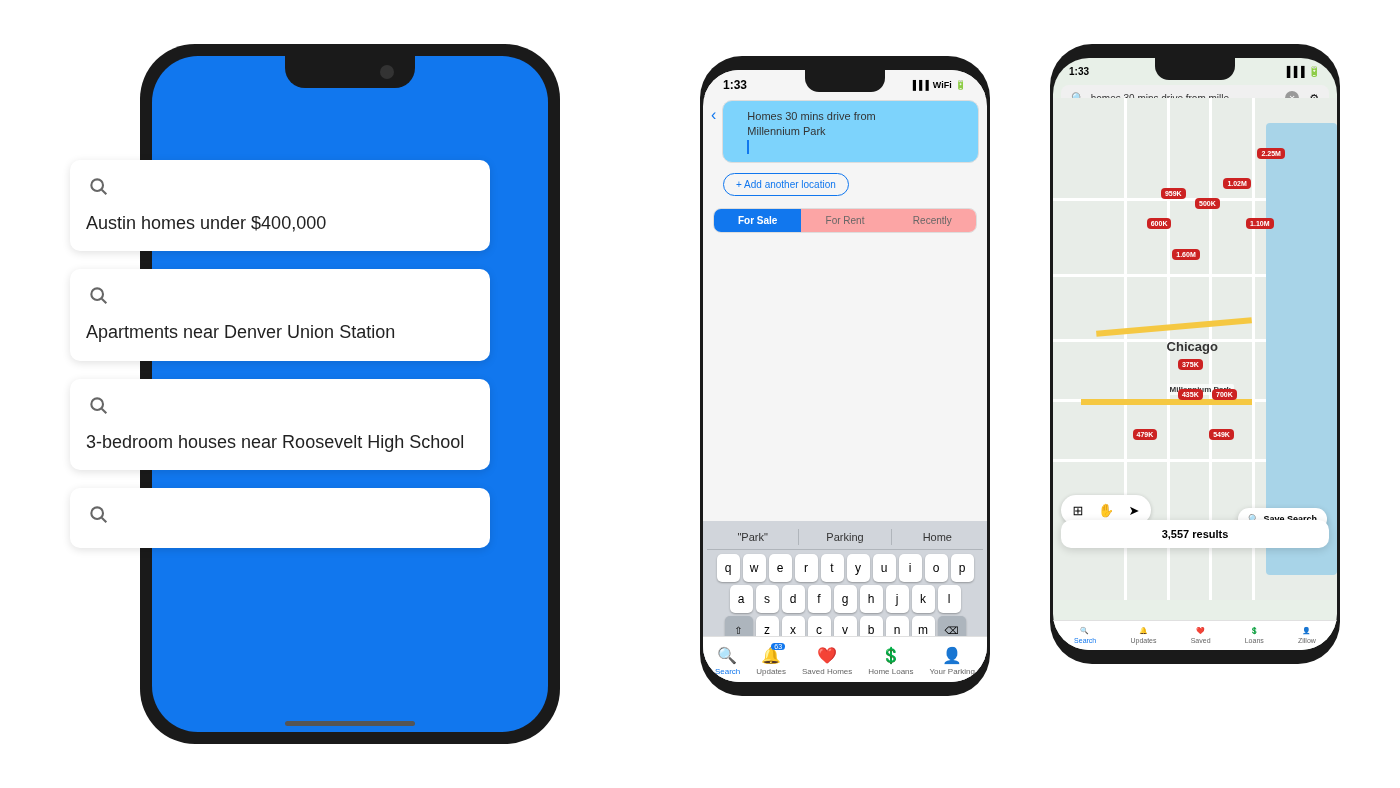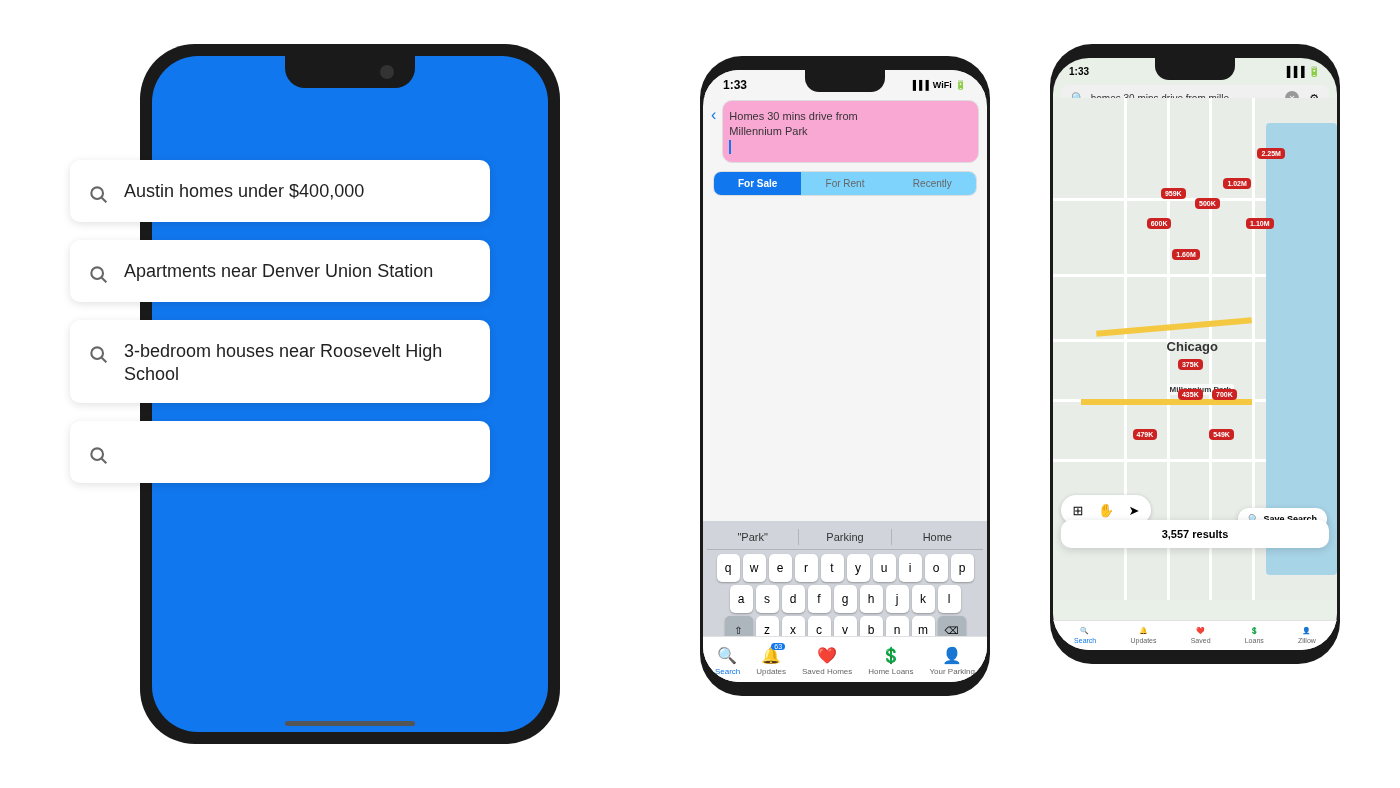--- a/index.html
+++ b/index.html
@@ -100,27 +100,28 @@
       top: 160px;
       z-index: 20;
       display: flex;
       flex-direction: column;
       gap: 18px;
     }
 
     .search-card {
       background: #ffffff;
       border-radius: 10px;
-      padding: 20px 20px 16px 16px;
+      padding: 12px 20px 16px 16px;
       width: 420px;
       display: flex;
       align-items: flex-start;
       gap: 14px;
       box-shadow: 0 2px 8px rgba(0,0,0,0.12);
       min-height: 60px;
+      flex-direction: column;
     }
 
     .search-icon-circle {
       width: 24px;
       height: 24px;
       flex-shrink: 0;
       margin-top: 2px;
       display: flex;
       align-items: center;
       justify-content: center;
@@ -216,24 +217,24 @@
       font-weight: 700;
     }
 
     .status-icons {
       display: flex;
       gap: 4px;
       align-items: center;
     }
 
     .search-input-box {
-      background: #f9a8d4;
+      background: #7dd3fc;
       border: 1px solid #ddd;
       border-radius: 10px;
-      padding: 8px 6px;
+      padding: 8px 24px;
       font-size: 11px;
       color: #333;
       display: flex;
       align-items: flex-start;
       min-height: 50px;
     }
 
     .add-location-btn {
       margin: 4px 10px 6px;
       border: 1px solid #1177ee;
@@ -252,21 +253,21 @@
       border-radius: 8px;
       overflow: hidden;
       border: 1px solid #ddd;
     }
 
     .tab {
       flex: 1;
       padding: 6px 4px;
       font-size: 10px;
       text-align: center;
-      background: #7dd3fc;
+      background: #fca5a5;
       color: #666;
     }
 
     .tab.active {
       background: #1177ee;
       color: #fff;
       font-weight: 600;
     }
 
     
@@ -811,20 +812,23 @@
         <div style="flex:1;">
           <div class="search-input-box">
             <div>
               <div style="font-size:11px;color:#333;line-height:1.4;">Homes 30 mins drive from<br>Millennium Park</div>
               <div style="width:2px;height:14px;background:#1177ee;display:inline-block;vertical-align:middle;"></div>
             </div>
           </div>
         </div>
       </div>
 
+      <div style="padding:2px 10px;">
+        <div class="add-location-btn">+ Add another location</div>
+      </div>
 
       <div class="tabs-row">
         <div class="tab active">For Sale</div>
         <div class="tab">For Rent</div>
         <div class="tab">Recently</div>
       </div>
 
       <div style="flex:1;background:#f5f5f5;height:60px;"></div>
 
       <div class="keyboard-area">

